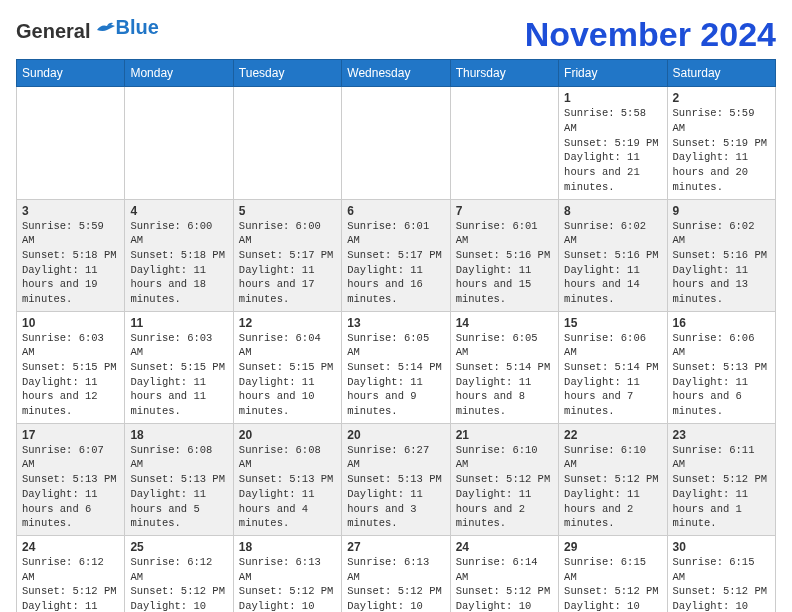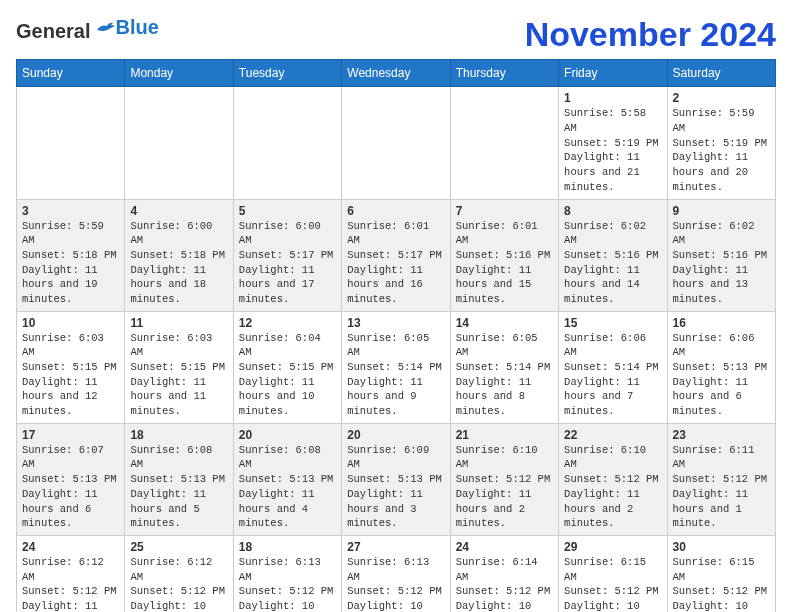--- a/index.html
+++ b/index.html
@@ -245,21 +245,21 @@
 Daylight: 11 hours and 5 minutes.</div>
           </td>
           <td style="background: rgb(240, 240, 240);">
             <span class="day-num">20</span>
             <div class="day-info" style="white-space: pre-wrap;">Sunrise: 6:08 AM
 Sunset: 5:13 PM
 Daylight: 11 hours and 4 minutes.</div>
           </td>
           <td style="background: rgb(240, 240, 240); margin-left: 40px;">
             <span class="day-num">20</span>
-            <div class="day-info" style="white-space: pre-wrap;">Sunrise: 6:09 AM
+            <div class="day-info" style="white-space: pre-wrap;">Sunrise: 6:27 AM
 Sunset: 5:13 PM
 Daylight: 11 hours and 3 minutes.</div>
           </td>
           <td style="background: rgb(240, 240, 240);">
             <span class="day-num">21</span>
             <div class="day-info" style="white-space: pre-wrap;">Sunrise: 6:10 AM
 Sunset: 5:12 PM
 Daylight: 11 hours and 2 minutes.</div>
           </td>
           <td style="background: rgb(240, 240, 240);">

